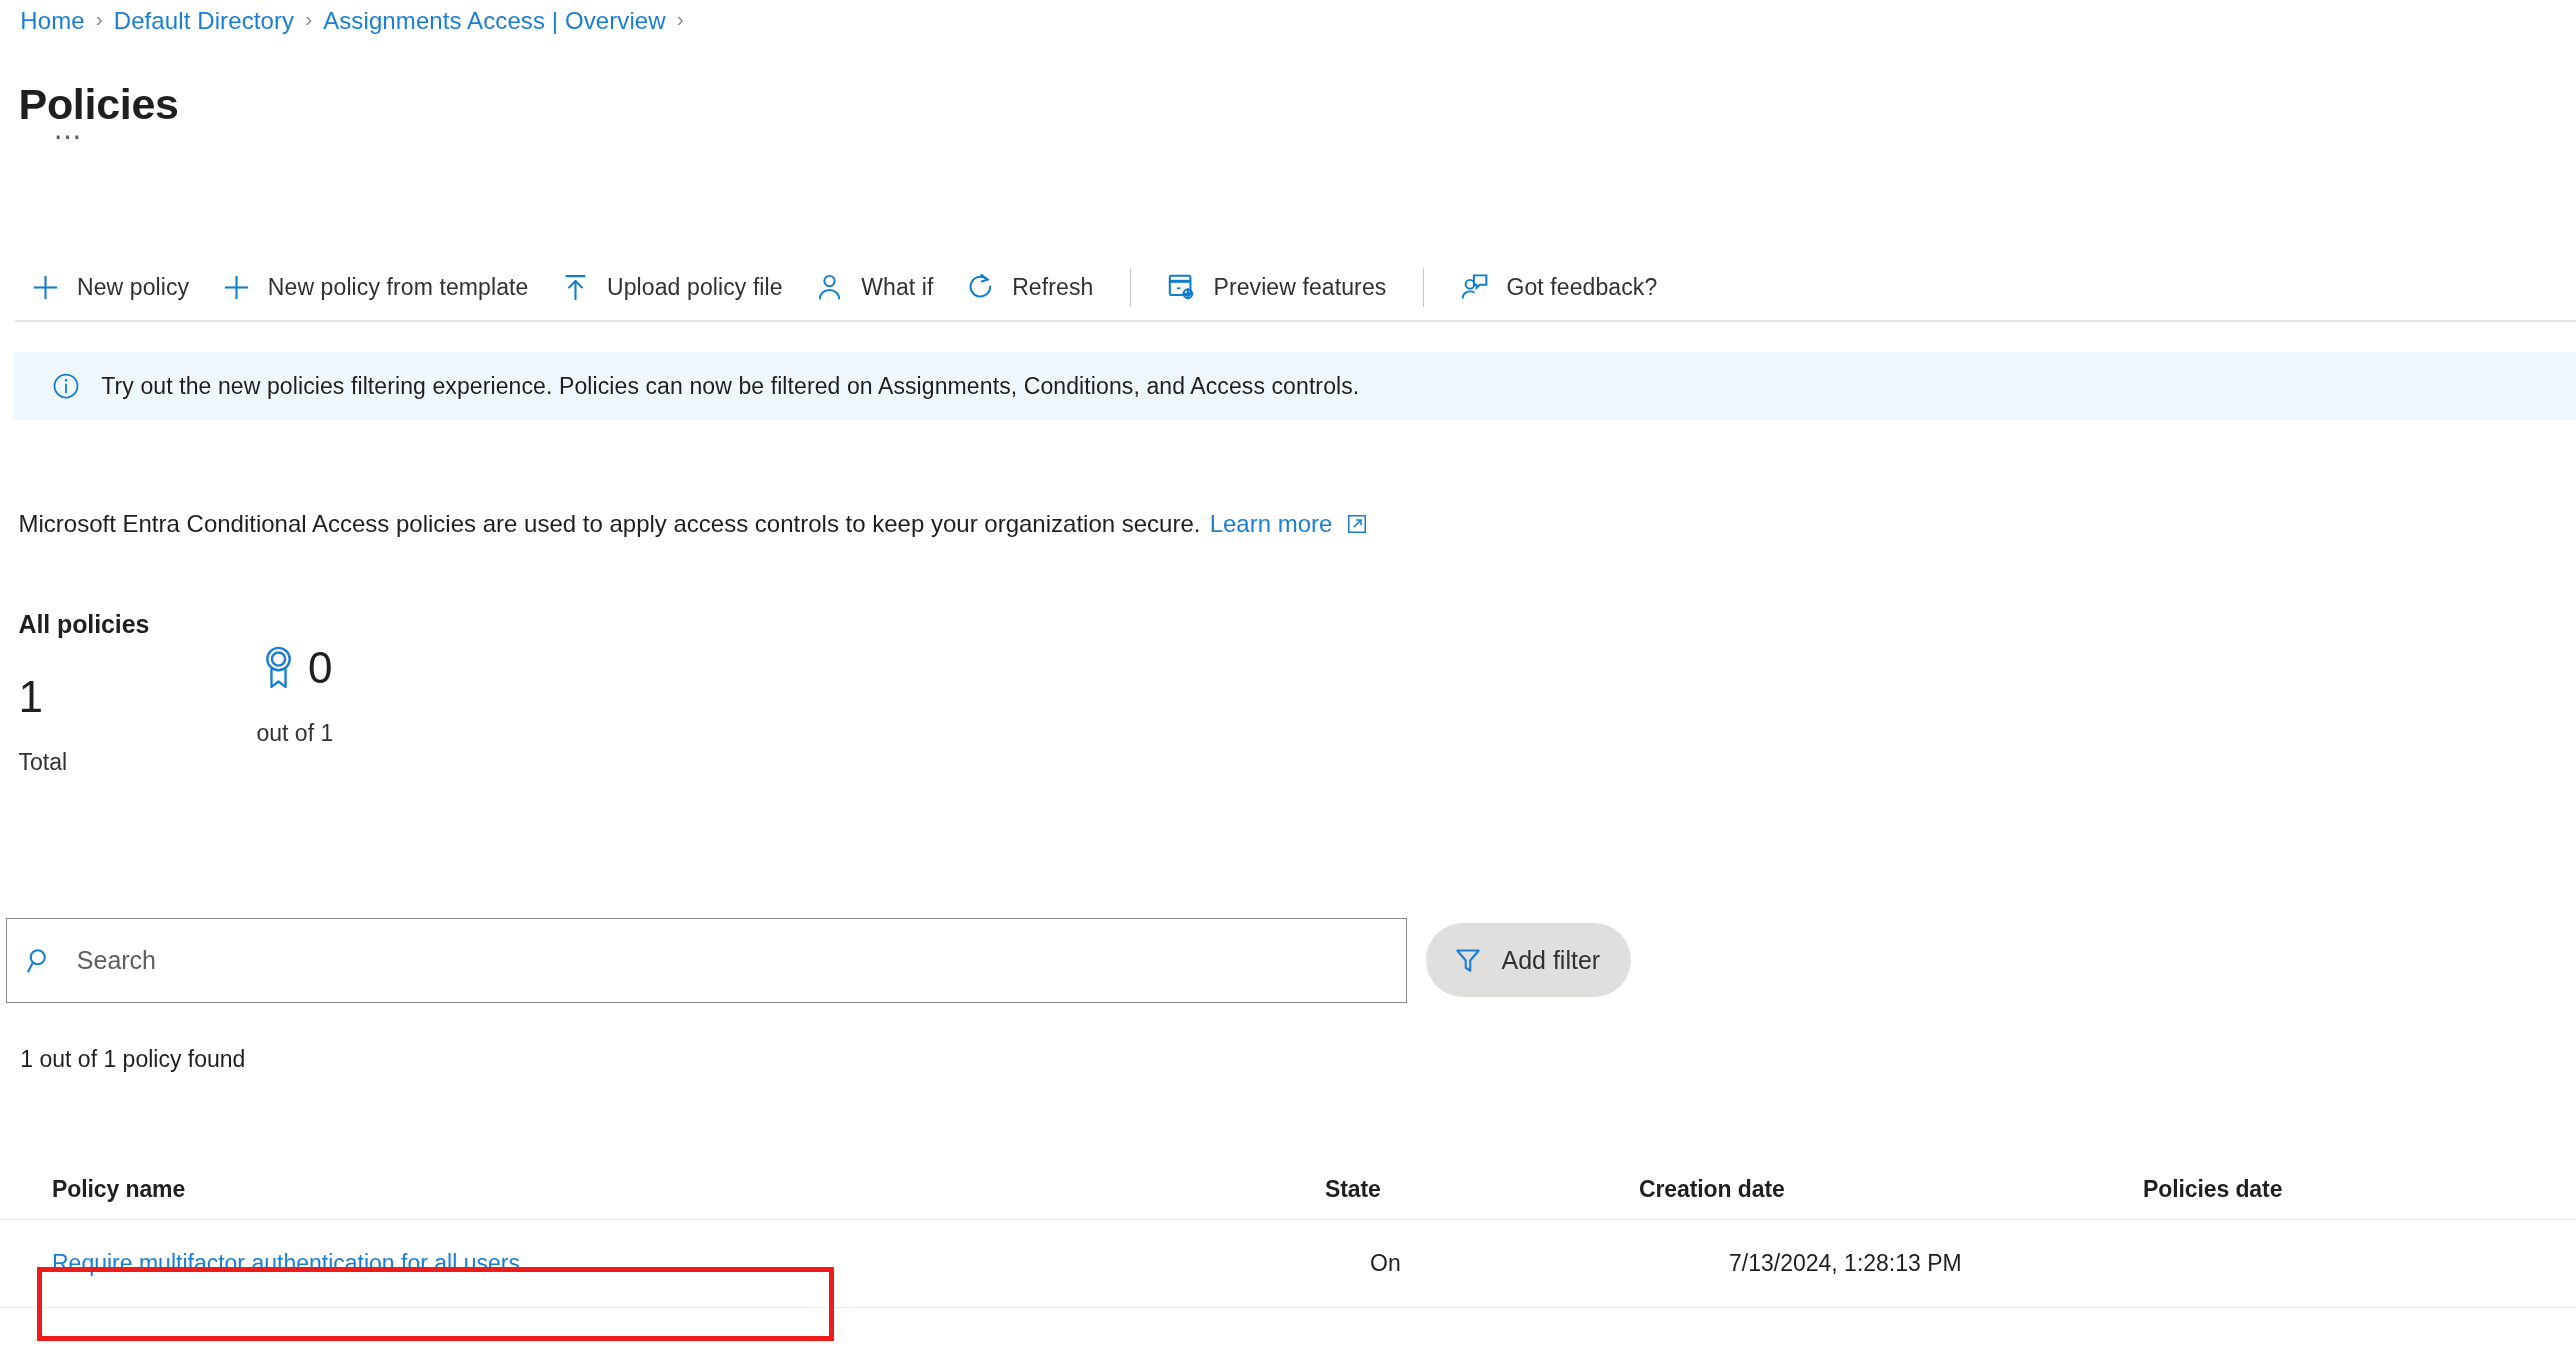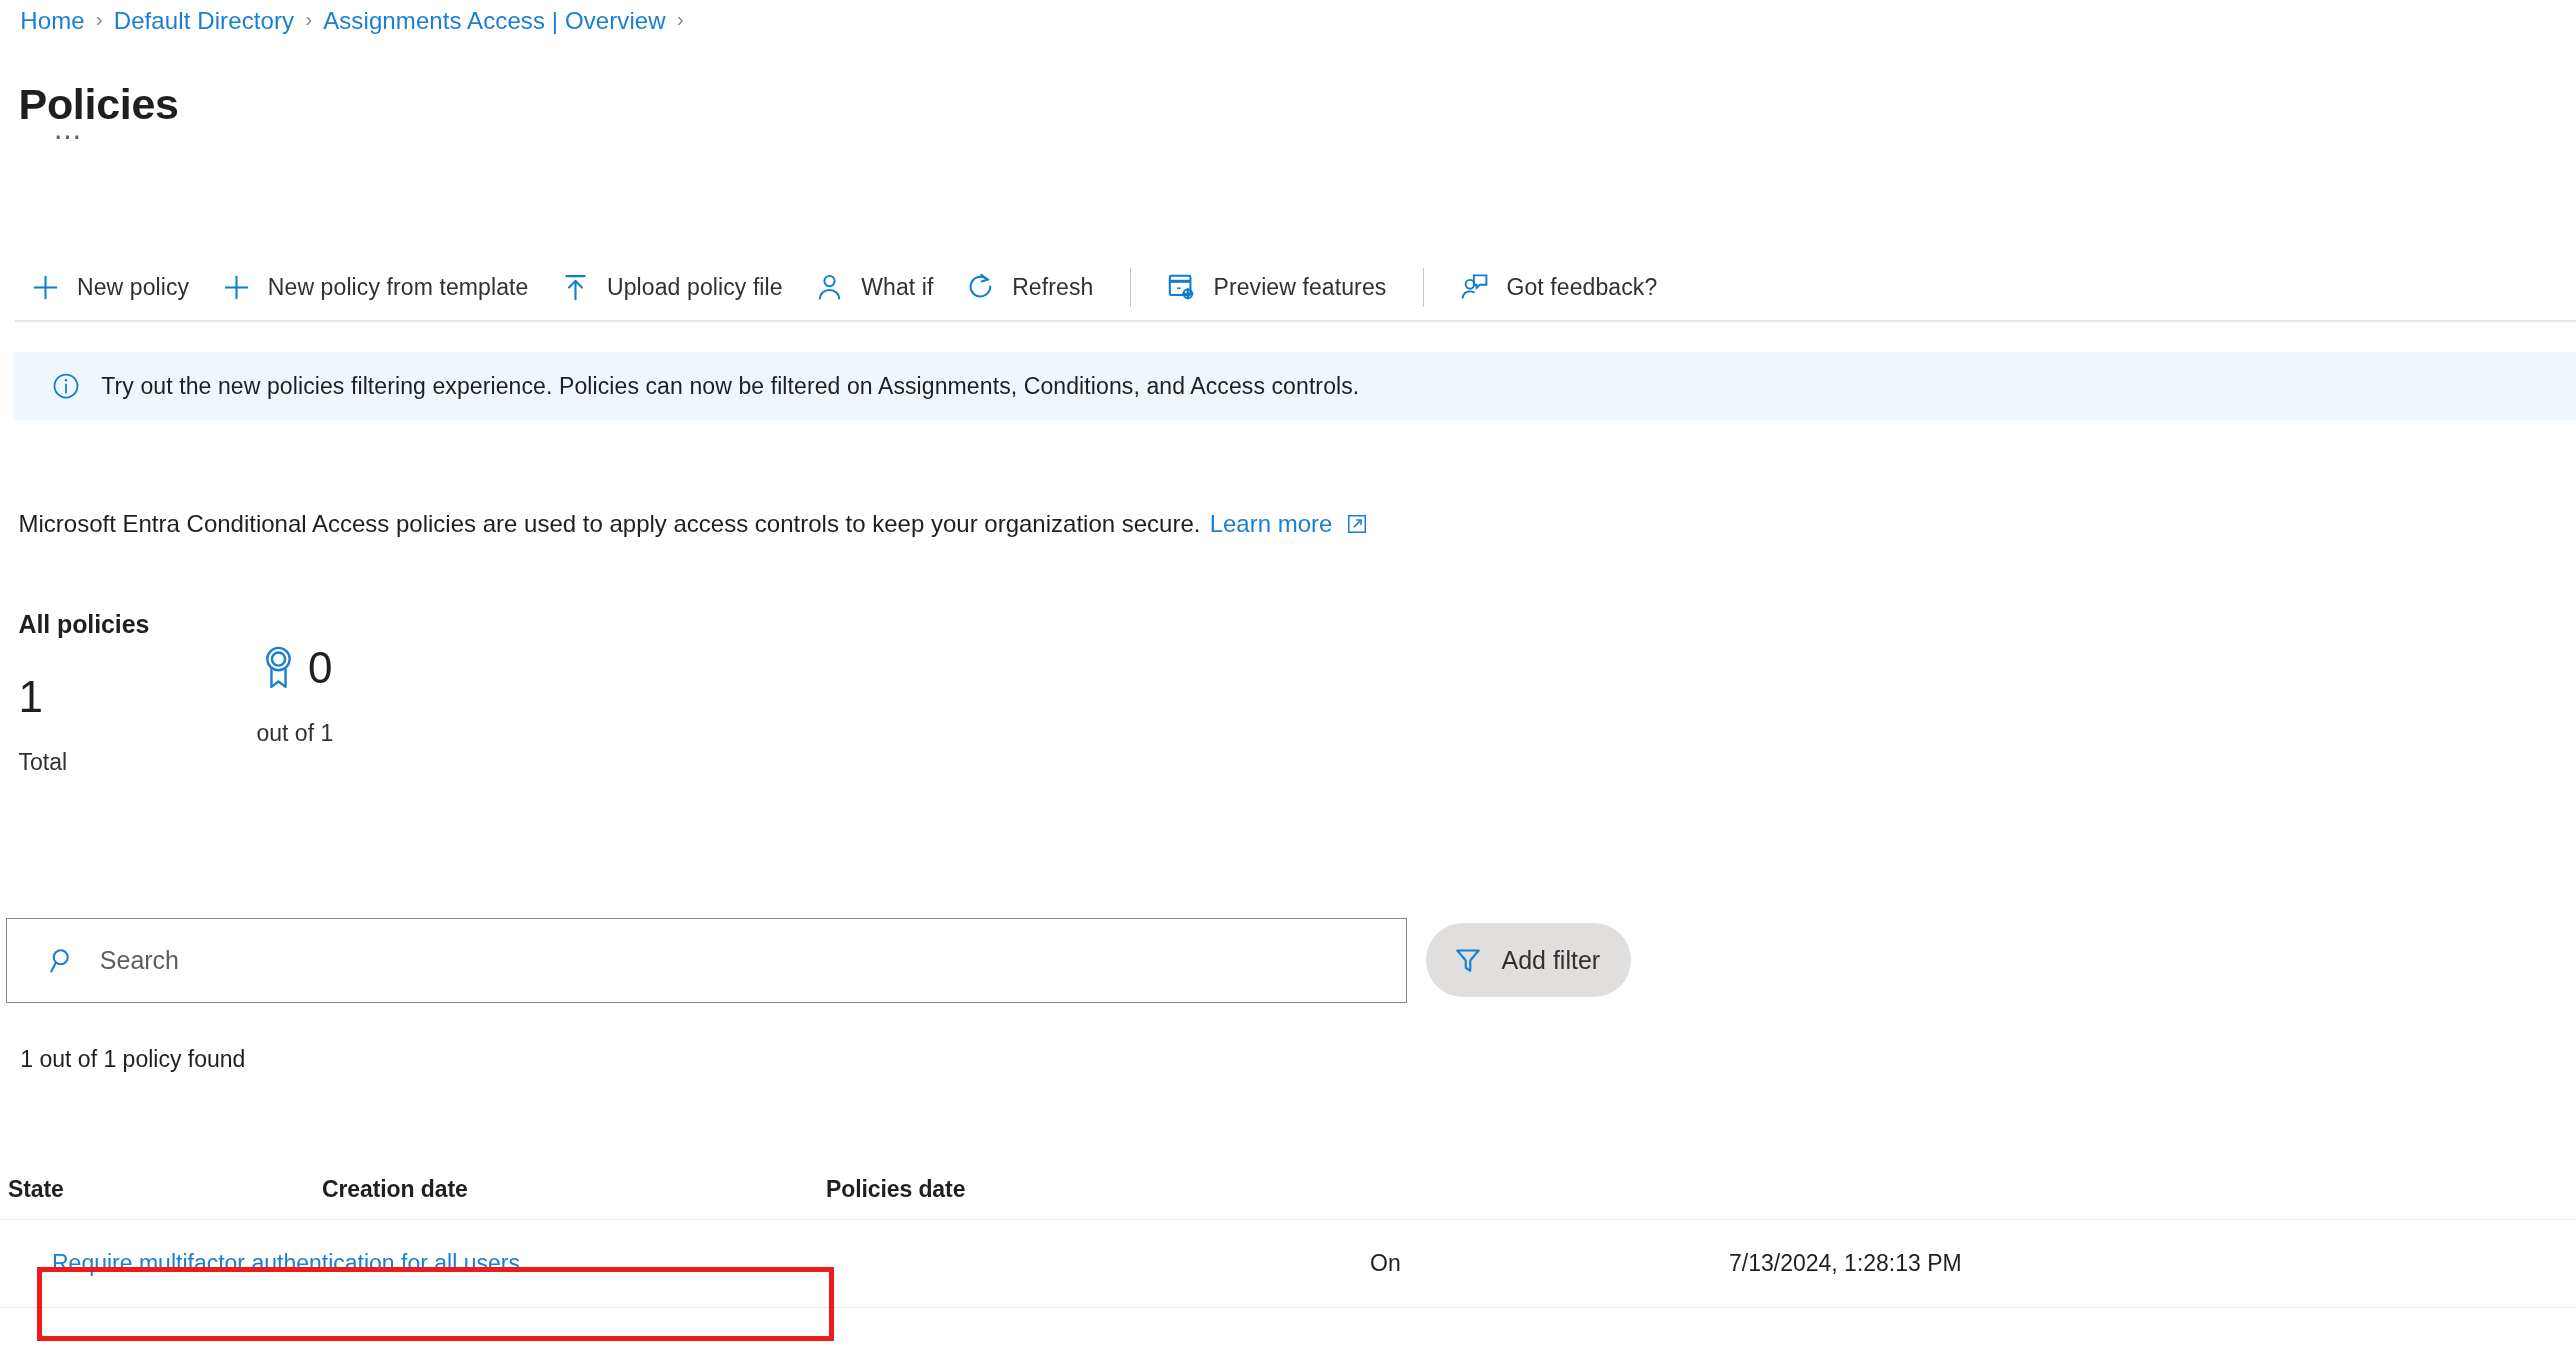--- a/index.html
+++ b/index.html
@@ -218,21 +218,21 @@
   .searchbox {
     position: absolute;
     left: 5.5px;
     top: 918px;
     width: 1401px;
     height: 85px;
     border: 1.8px solid #8a8886;
     background: #ffffff;
     display: flex;
     align-items: center;
-    padding-left: 40px;
+    padding-left: 17px;
     cursor: text;
   }
   .search-ico {
     width: 33px;
     height: 33px;
     margin-right: 20.3px;
     flex: 0 0 auto;
     display: flex;
     align-items: center;
     justify-content: center;
@@ -504,20 +504,21 @@
         <path d="M3.4 4.4h17.2l-6.8 8v8.2l-3.6-2.4v-5.8z"></path>
       </svg>
     </span>
     <span class="addfilter-label">Add filter</span>
   </button>
 
   <div class="resultcount">1 out of 1 policy found</div>
 
   <div class="table">
     <div class="thead">
+      <div class="th c-name">Policy name</div>
       <div class="th c-state">State</div>
       <div class="th c-created">Creation date</div>
       <div class="th c-modified">Policies date</div>
     </div>
 
     <div class="trow">
       <div class="td c-name">
         <span class="policy-link">Require multifactor authentication for all users</span>
       </div>
       <div class="td c-state">On</div>

